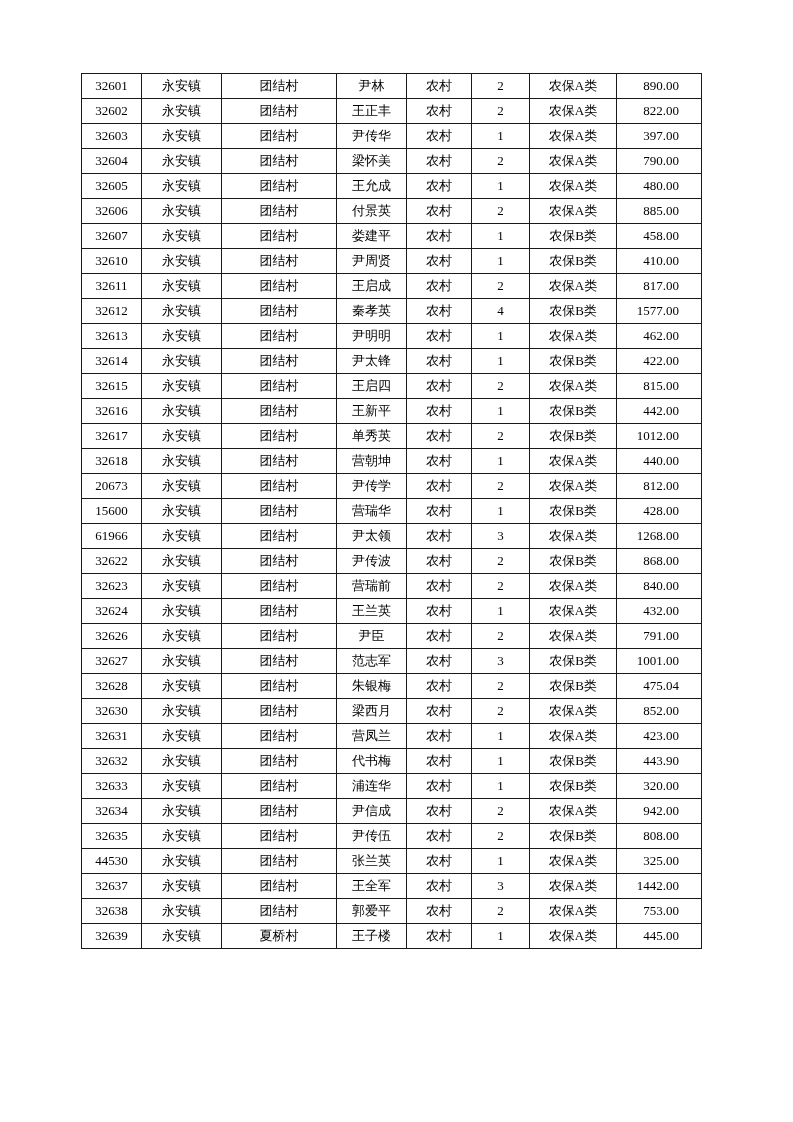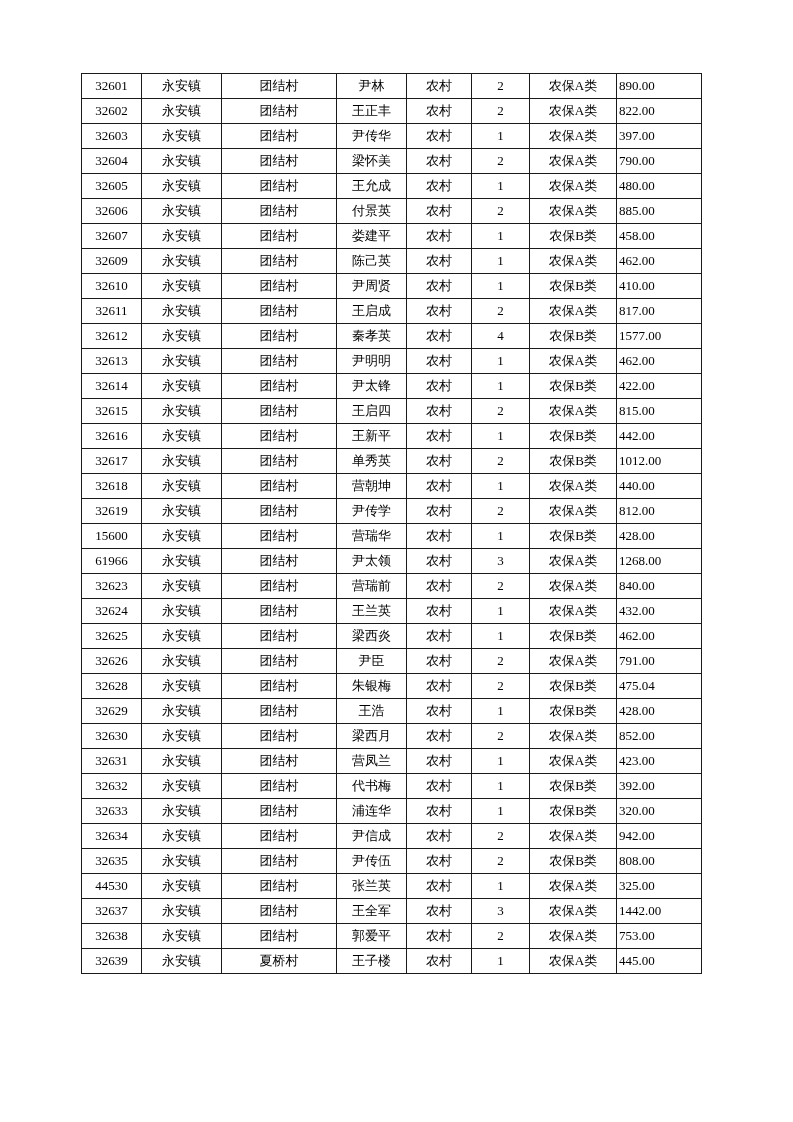--- a/index.html
+++ b/index.html
@@ -29,21 +29,21 @@
     border: 1px solid #1a1a1a;
     height: 24px;
     font-size: 13px;
     line-height: 24px;
     text-align: center;
     padding: 0 2px;
     white-space: nowrap;
     overflow: hidden;
   }
   table.grid td.col-amount {
-    text-align: left;
+    text-align: right;
     padding-right: 22px;
     font-family: "Liberation Serif", "DejaVu Serif", serif;
   }
   table.grid td.col-serial {
     font-family: "Liberation Serif", "DejaVu Serif", serif;
   }
 </style>
 </head>
 <body>
 
@@ -124,70 +124,60 @@
           <td class="col-serial">32607</td>
           <td class="col-town">永安镇</td>
           <td class="col-village">团结村</td>
           <td class="col-name">娄建平</td>
           <td class="col-type">农村</td>
           <td class="col-count">1</td>
           <td class="col-category">农保B类</td>
           <td class="col-amount">458.00</td>
         </tr>
         <tr>
-          <td class="col-serial">32609</td>
-          <td class="col-town">永安镇</td>
-          <td class="col-village">团结村</td>
-          <td class="col-name">陈己英</td>
+          <td class="col-serial">32610</td>
+          <td class="col-town">永安镇</td>
+          <td class="col-village">团结村</td>
+          <td class="col-name">尹周贤</td>
+          <td class="col-type">农村</td>
+          <td class="col-count">1</td>
+          <td class="col-category">农保B类</td>
+          <td class="col-amount">410.00</td>
+        </tr>
+        <tr>
+          <td class="col-serial">32611</td>
+          <td class="col-town">永安镇</td>
+          <td class="col-village">团结村</td>
+          <td class="col-name">王启成</td>
+          <td class="col-type">农村</td>
+          <td class="col-count">2</td>
+          <td class="col-category">农保A类</td>
+          <td class="col-amount">817.00</td>
+        </tr>
+        <tr>
+          <td class="col-serial">32612</td>
+          <td class="col-town">永安镇</td>
+          <td class="col-village">团结村</td>
+          <td class="col-name">秦孝英</td>
+          <td class="col-type">农村</td>
+          <td class="col-count">4</td>
+          <td class="col-category">农保B类</td>
+          <td class="col-amount">1577.00</td>
+        </tr>
+        <tr>
+          <td class="col-serial">32613</td>
+          <td class="col-town">永安镇</td>
+          <td class="col-village">团结村</td>
+          <td class="col-name">尹明明</td>
           <td class="col-type">农村</td>
           <td class="col-count">1</td>
           <td class="col-category">农保A类</td>
           <td class="col-amount">462.00</td>
         </tr>
         <tr>
-          <td class="col-serial">32610</td>
-          <td class="col-town">永安镇</td>
-          <td class="col-village">团结村</td>
-          <td class="col-name">尹周贤</td>
-          <td class="col-type">农村</td>
-          <td class="col-count">1</td>
-          <td class="col-category">农保B类</td>
-          <td class="col-amount">410.00</td>
-        </tr>
-        <tr>
-          <td class="col-serial">32611</td>
-          <td class="col-town">永安镇</td>
-          <td class="col-village">团结村</td>
-          <td class="col-name">王启成</td>
-          <td class="col-type">农村</td>
-          <td class="col-count">2</td>
-          <td class="col-category">农保A类</td>
-          <td class="col-amount">817.00</td>
-        </tr>
-        <tr>
-          <td class="col-serial">32612</td>
-          <td class="col-town">永安镇</td>
-          <td class="col-village">团结村</td>
-          <td class="col-name">秦孝英</td>
-          <td class="col-type">农村</td>
-          <td class="col-count">4</td>
-          <td class="col-category">农保B类</td>
-          <td class="col-amount">1577.00</td>
-        </tr>
-        <tr>
-          <td class="col-serial">32613</td>
-          <td class="col-town">永安镇</td>
-          <td class="col-village">团结村</td>
-          <td class="col-name">尹明明</td>
-          <td class="col-type">农村</td>
-          <td class="col-count">1</td>
-          <td class="col-category">农保A类</td>
-          <td class="col-amount">462.00</td>
-        </tr>
-        <tr>
           <td class="col-serial">32614</td>
           <td class="col-town">永安镇</td>
           <td class="col-village">团结村</td>
           <td class="col-name">尹太锋</td>
           <td class="col-type">农村</td>
           <td class="col-count">1</td>
           <td class="col-category">农保B类</td>
           <td class="col-amount">422.00</td>
         </tr>
         <tr>
@@ -224,21 +214,21 @@
           <td class="col-serial">32618</td>
           <td class="col-town">永安镇</td>
           <td class="col-village">团结村</td>
           <td class="col-name">营朝坤</td>
           <td class="col-type">农村</td>
           <td class="col-count">1</td>
           <td class="col-category">农保A类</td>
           <td class="col-amount">440.00</td>
         </tr>
         <tr>
-          <td class="col-serial">32619</td>
+          <td class="col-serial">20673</td>
           <td class="col-town">永安镇</td>
           <td class="col-village">团结村</td>
           <td class="col-name">尹传学</td>
           <td class="col-type">农村</td>
           <td class="col-count">2</td>
           <td class="col-category">农保A类</td>
           <td class="col-amount">812.00</td>
         </tr>
         <tr>
           <td class="col-serial">15600</td>
@@ -254,80 +244,80 @@
           <td class="col-serial">61966</td>
           <td class="col-town">永安镇</td>
           <td class="col-village">团结村</td>
           <td class="col-name">尹太领</td>
           <td class="col-type">农村</td>
           <td class="col-count">3</td>
           <td class="col-category">农保A类</td>
           <td class="col-amount">1268.00</td>
         </tr>
         <tr>
+          <td class="col-serial">32622</td>
+          <td class="col-town">永安镇</td>
+          <td class="col-village">团结村</td>
+          <td class="col-name">尹传波</td>
+          <td class="col-type">农村</td>
+          <td class="col-count">2</td>
+          <td class="col-category">农保B类</td>
+          <td class="col-amount">868.00</td>
+        </tr>
+        <tr>
           <td class="col-serial">32623</td>
           <td class="col-town">永安镇</td>
           <td class="col-village">团结村</td>
           <td class="col-name">营瑞前</td>
           <td class="col-type">农村</td>
           <td class="col-count">2</td>
           <td class="col-category">农保A类</td>
           <td class="col-amount">840.00</td>
         </tr>
         <tr>
           <td class="col-serial">32624</td>
           <td class="col-town">永安镇</td>
           <td class="col-village">团结村</td>
           <td class="col-name">王兰英</td>
           <td class="col-type">农村</td>
           <td class="col-count">1</td>
           <td class="col-category">农保A类</td>
           <td class="col-amount">432.00</td>
         </tr>
         <tr>
-          <td class="col-serial">32625</td>
-          <td class="col-town">永安镇</td>
-          <td class="col-village">团结村</td>
-          <td class="col-name">梁西炎</td>
-          <td class="col-type">农村</td>
-          <td class="col-count">1</td>
-          <td class="col-category">农保B类</td>
-          <td class="col-amount">462.00</td>
-        </tr>
-        <tr>
           <td class="col-serial">32626</td>
           <td class="col-town">永安镇</td>
           <td class="col-village">团结村</td>
           <td class="col-name">尹臣</td>
           <td class="col-type">农村</td>
           <td class="col-count">2</td>
           <td class="col-category">农保A类</td>
           <td class="col-amount">791.00</td>
         </tr>
         <tr>
+          <td class="col-serial">32627</td>
+          <td class="col-town">永安镇</td>
+          <td class="col-village">团结村</td>
+          <td class="col-name">范志军</td>
+          <td class="col-type">农村</td>
+          <td class="col-count">3</td>
+          <td class="col-category">农保B类</td>
+          <td class="col-amount">1001.00</td>
+        </tr>
+        <tr>
           <td class="col-serial">32628</td>
           <td class="col-town">永安镇</td>
           <td class="col-village">团结村</td>
           <td class="col-name">朱银梅</td>
           <td class="col-type">农村</td>
           <td class="col-count">2</td>
           <td class="col-category">农保B类</td>
           <td class="col-amount">475.04</td>
         </tr>
         <tr>
-          <td class="col-serial">32629</td>
-          <td class="col-town">永安镇</td>
-          <td class="col-village">团结村</td>
-          <td class="col-name">王浩</td>
-          <td class="col-type">农村</td>
-          <td class="col-count">1</td>
-          <td class="col-category">农保B类</td>
-          <td class="col-amount">428.00</td>
-        </tr>
-        <tr>
           <td class="col-serial">32630</td>
           <td class="col-town">永安镇</td>
           <td class="col-village">团结村</td>
           <td class="col-name">梁西月</td>
           <td class="col-type">农村</td>
           <td class="col-count">2</td>
           <td class="col-category">农保A类</td>
           <td class="col-amount">852.00</td>
         </tr>
         <tr>
@@ -341,21 +331,21 @@
           <td class="col-amount">423.00</td>
         </tr>
         <tr>
           <td class="col-serial">32632</td>
           <td class="col-town">永安镇</td>
           <td class="col-village">团结村</td>
           <td class="col-name">代书梅</td>
           <td class="col-type">农村</td>
           <td class="col-count">1</td>
           <td class="col-category">农保B类</td>
-          <td class="col-amount">392.00</td>
+          <td class="col-amount">443.90</td>
         </tr>
         <tr>
           <td class="col-serial">32633</td>
           <td class="col-town">永安镇</td>
           <td class="col-village">团结村</td>
           <td class="col-name">浦连华</td>
           <td class="col-type">农村</td>
           <td class="col-count">1</td>
           <td class="col-category">农保B类</td>
           <td class="col-amount">320.00</td>

